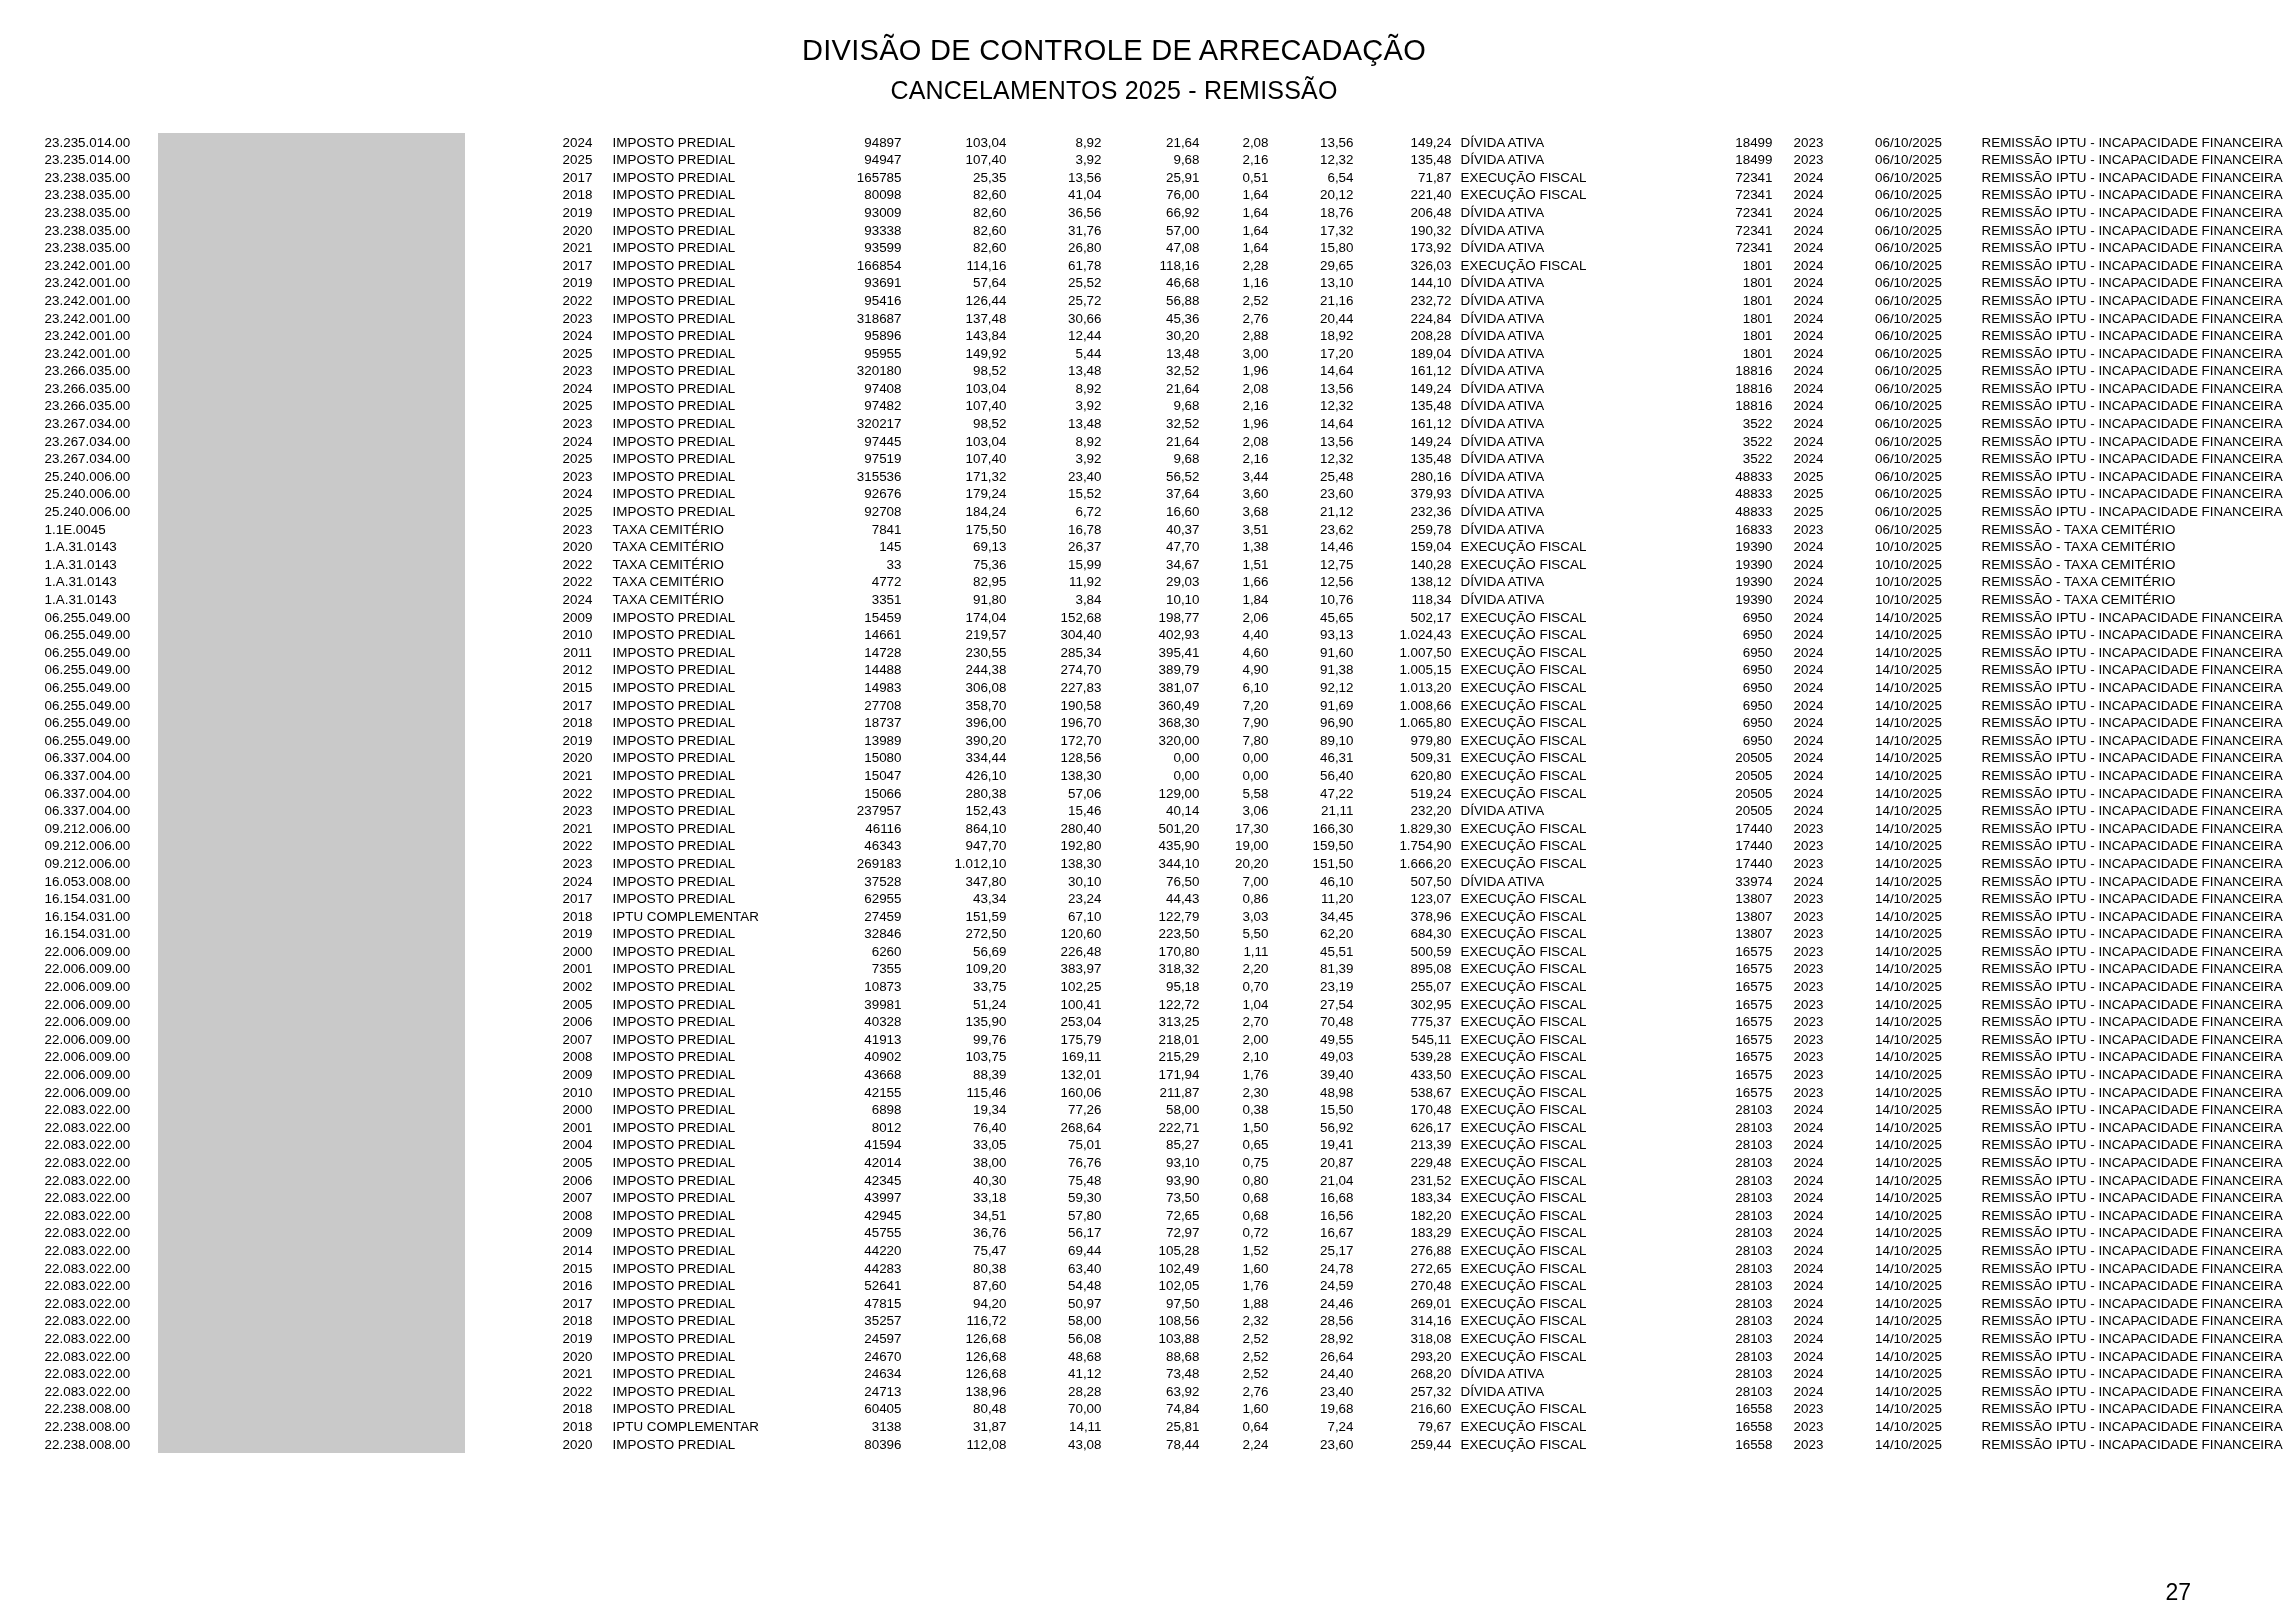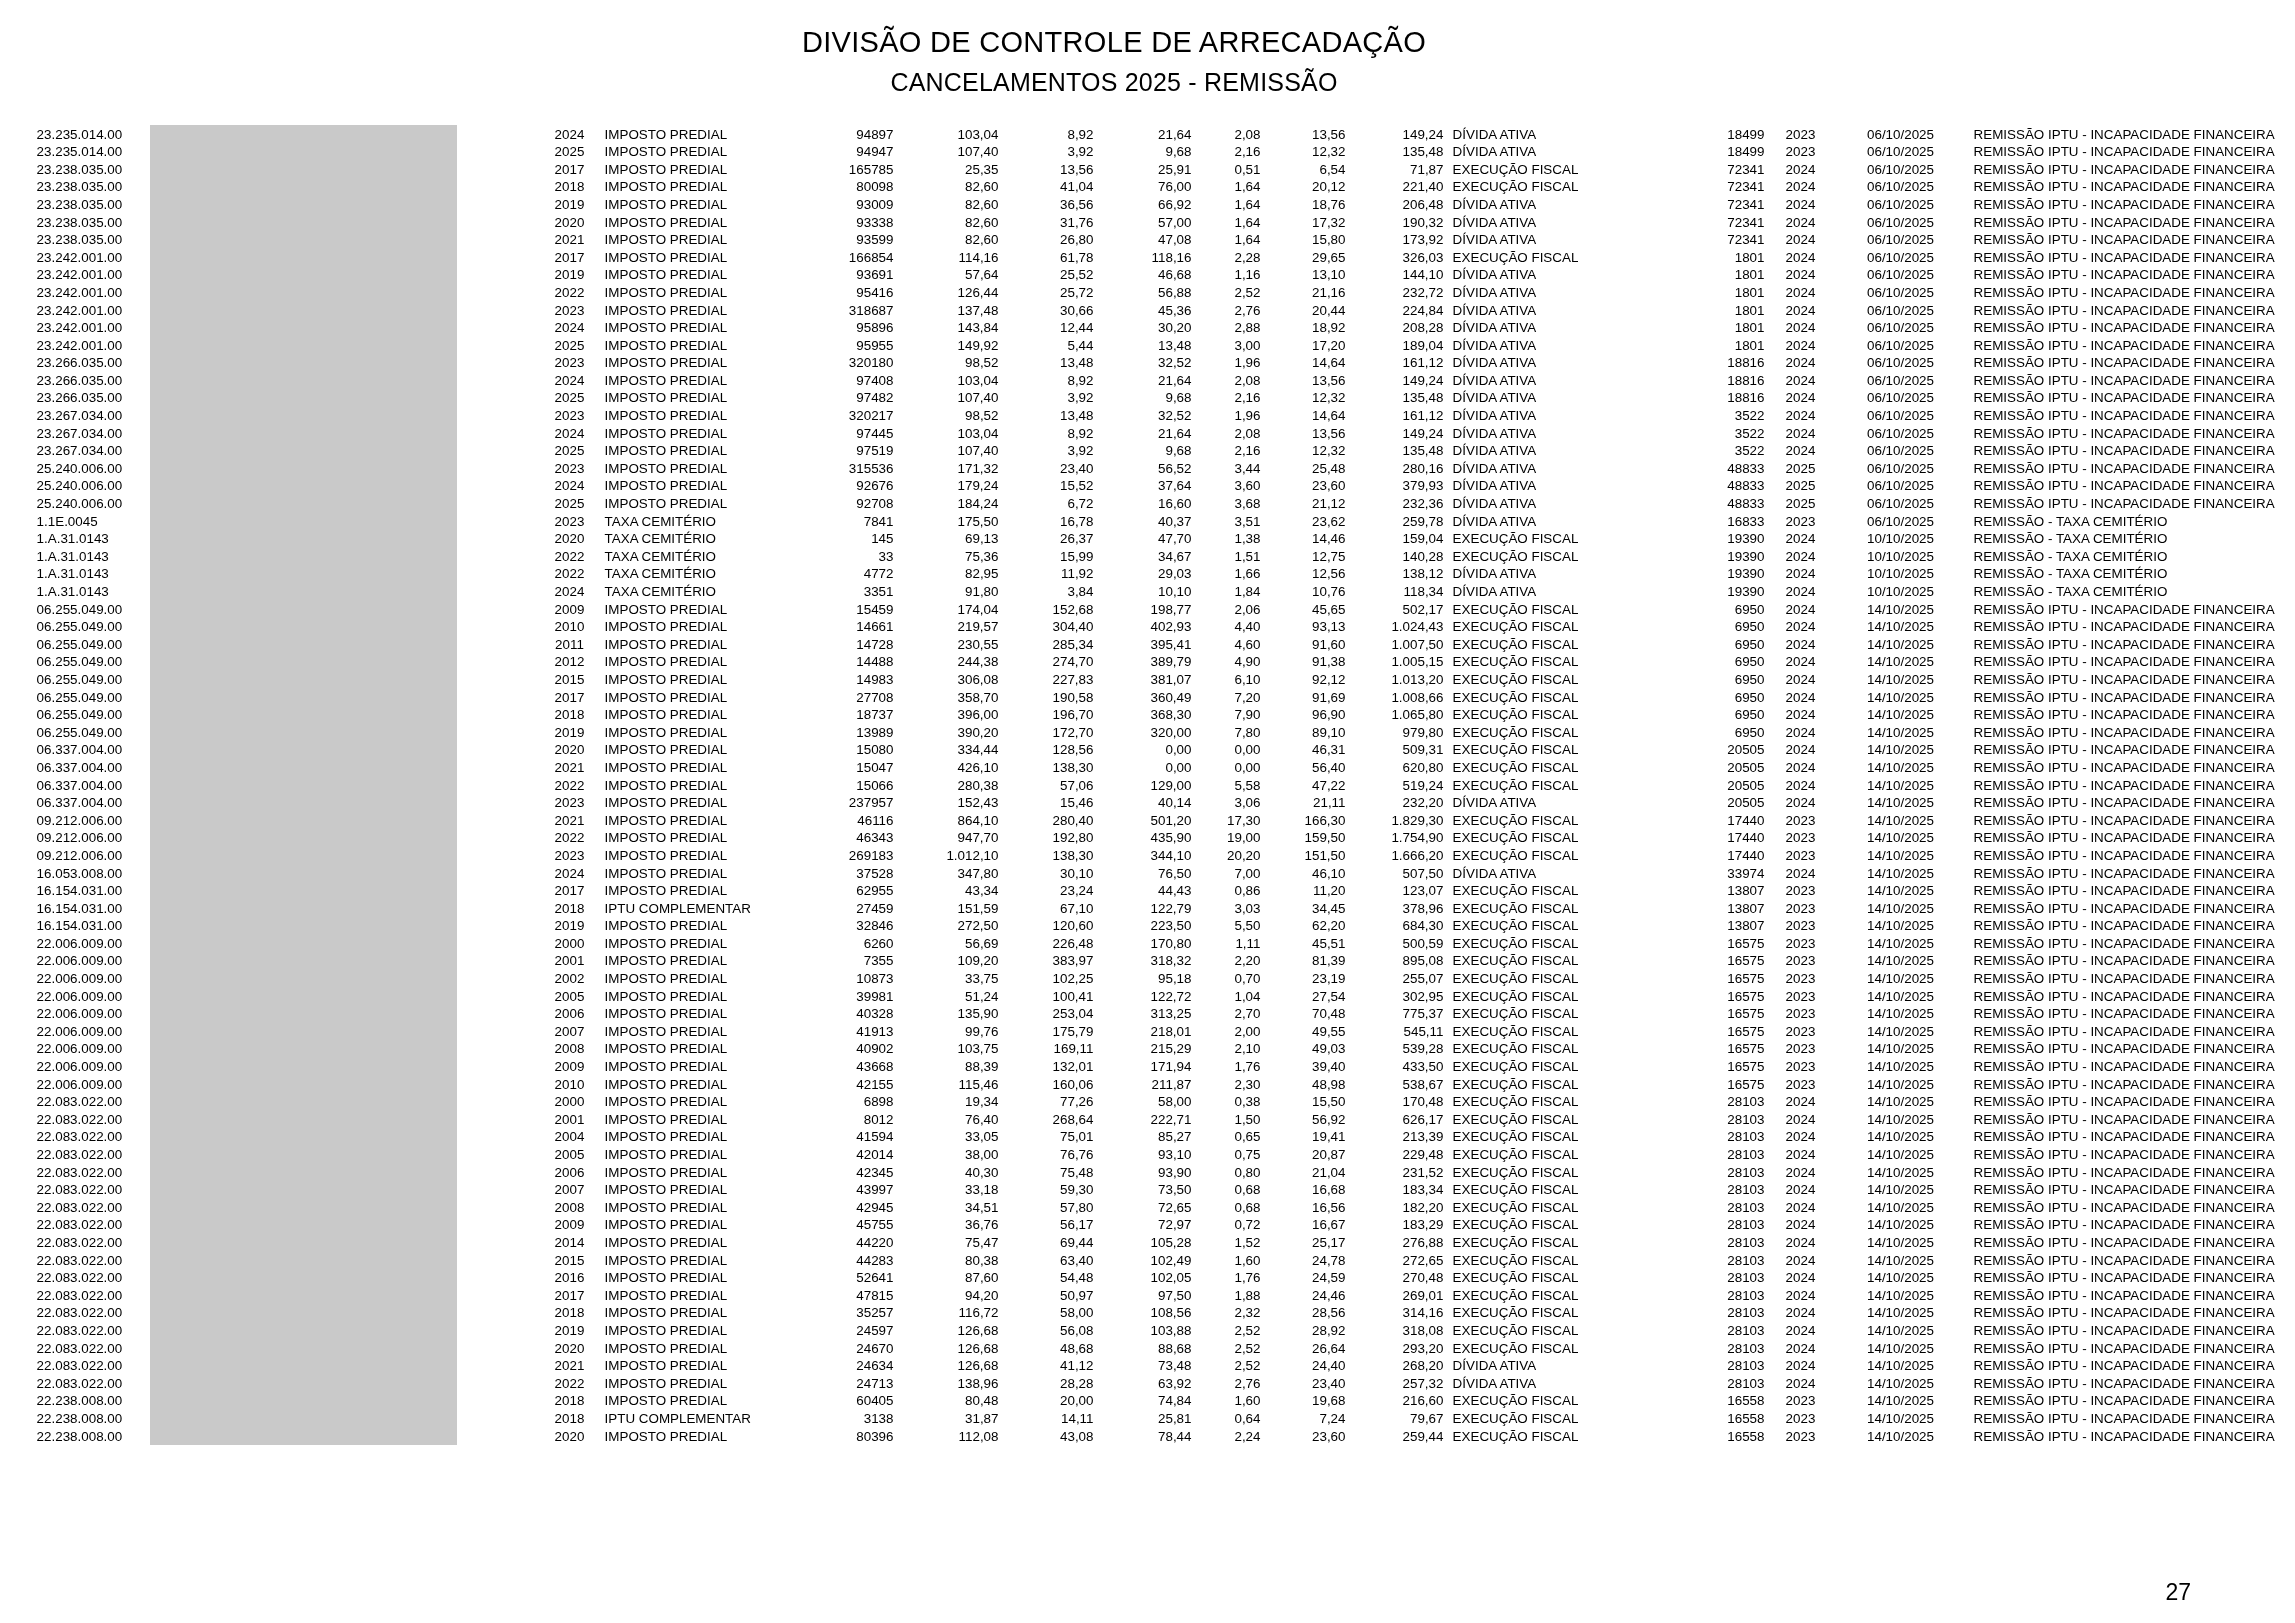--- a/index.html
+++ b/index.html
@@ -13,21 +13,21 @@
     font-family: "Liberation Sans", sans-serif;
     color: #000000;
     position: relative;
     overflow: hidden;
   }
   .page {
     width: 2228px;
     height: 1623px;
     position: relative;
     box-sizing: border-box;
-    padding: 0;
+    padding: 8px;
   }
   .header {
     text-align: center;
     padding-top: 25px;
   }
   .title-main {
     font-size: 29px;
     letter-spacing: 0.3px;
     line-height: 1.18;
   }
@@ -1496,21 +1496,21 @@
             <td class="lft">REMISSÃO IPTU - INCAPACIDADE FINANCEIRA</td>
           </tr>
           <tr>
             <td class="lft">22.238.008.00</td>
             <td></td>
             <td></td>
             <td class="ctr">2018</td>
             <td class="lft">IMPOSTO PREDIAL</td>
             <td class="num">60405</td>
             <td class="num">80,48</td>
-            <td class="num">20,00</td>
+            <td class="num">70,00</td>
             <td class="num">74,84</td>
             <td class="num">1,60</td>
             <td class="num">19,68</td>
             <td class="num">216,60</td>
             <td class="lft">EXECUÇÃO FISCAL</td>
             <td class="num">16558</td>
             <td class="ctr">2023</td>
             <td class="ctr">14/10/2025</td>
             <td class="lft">REMISSÃO IPTU - INCAPACIDADE FINANCEIRA</td>
           </tr>

